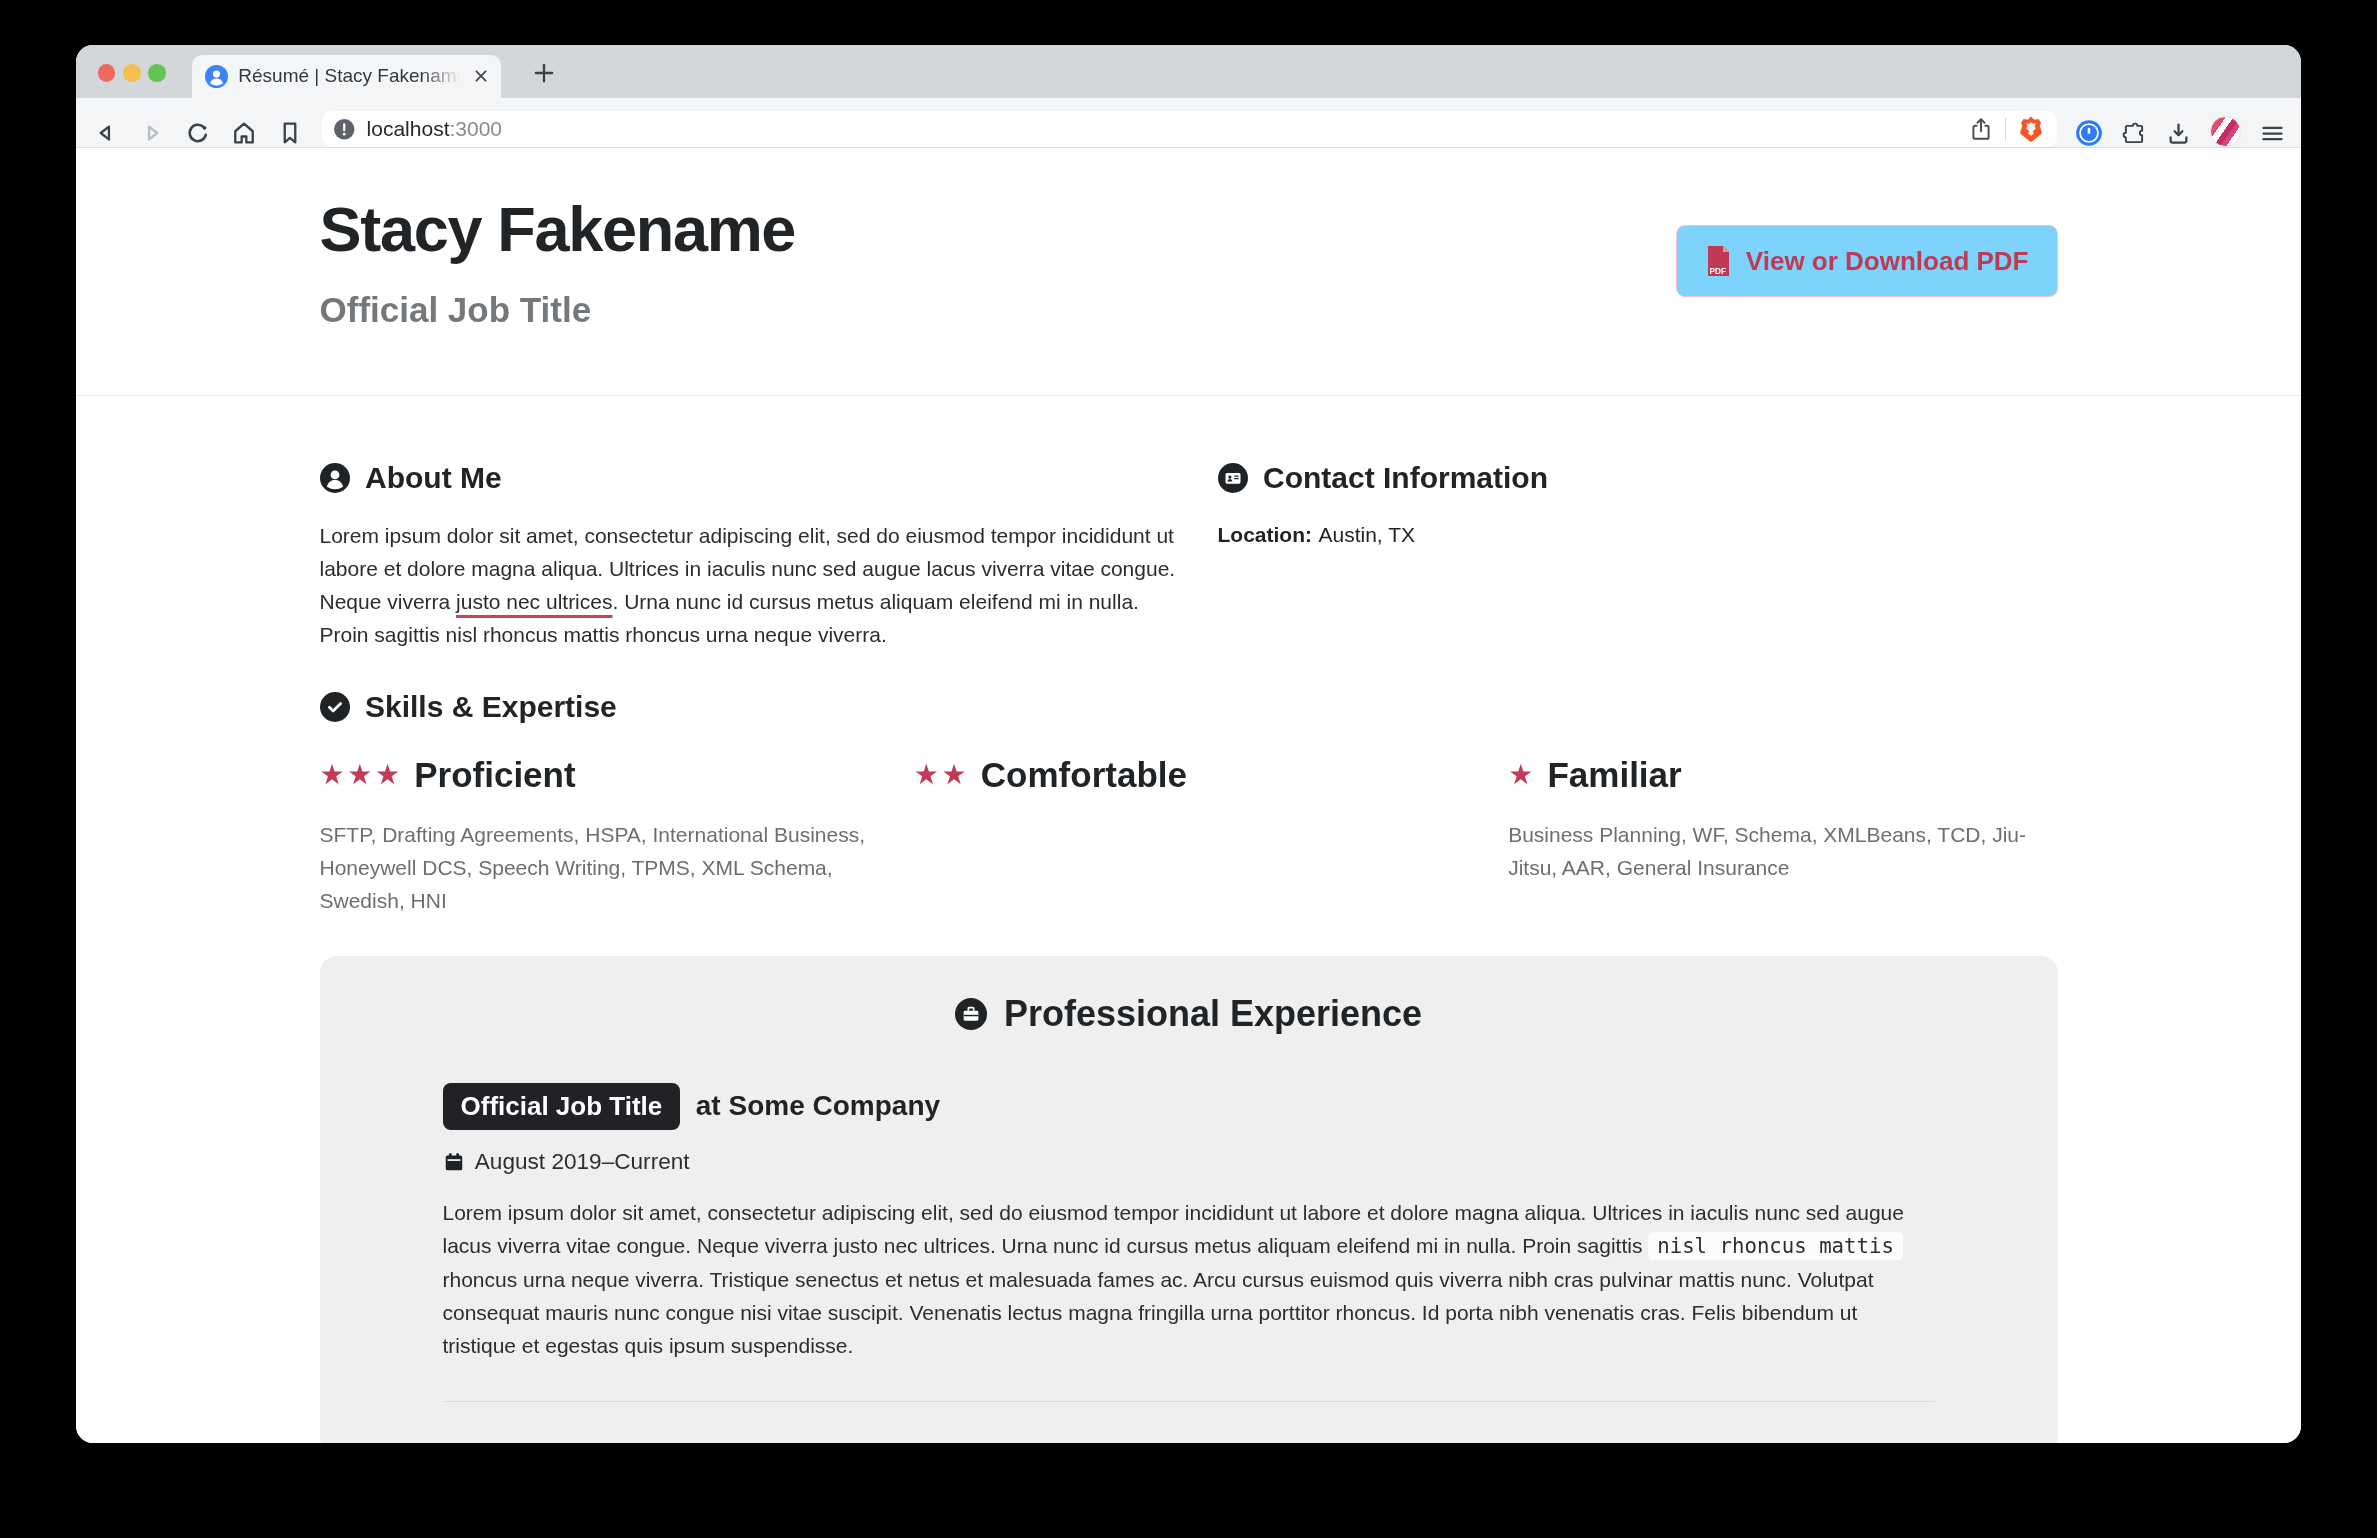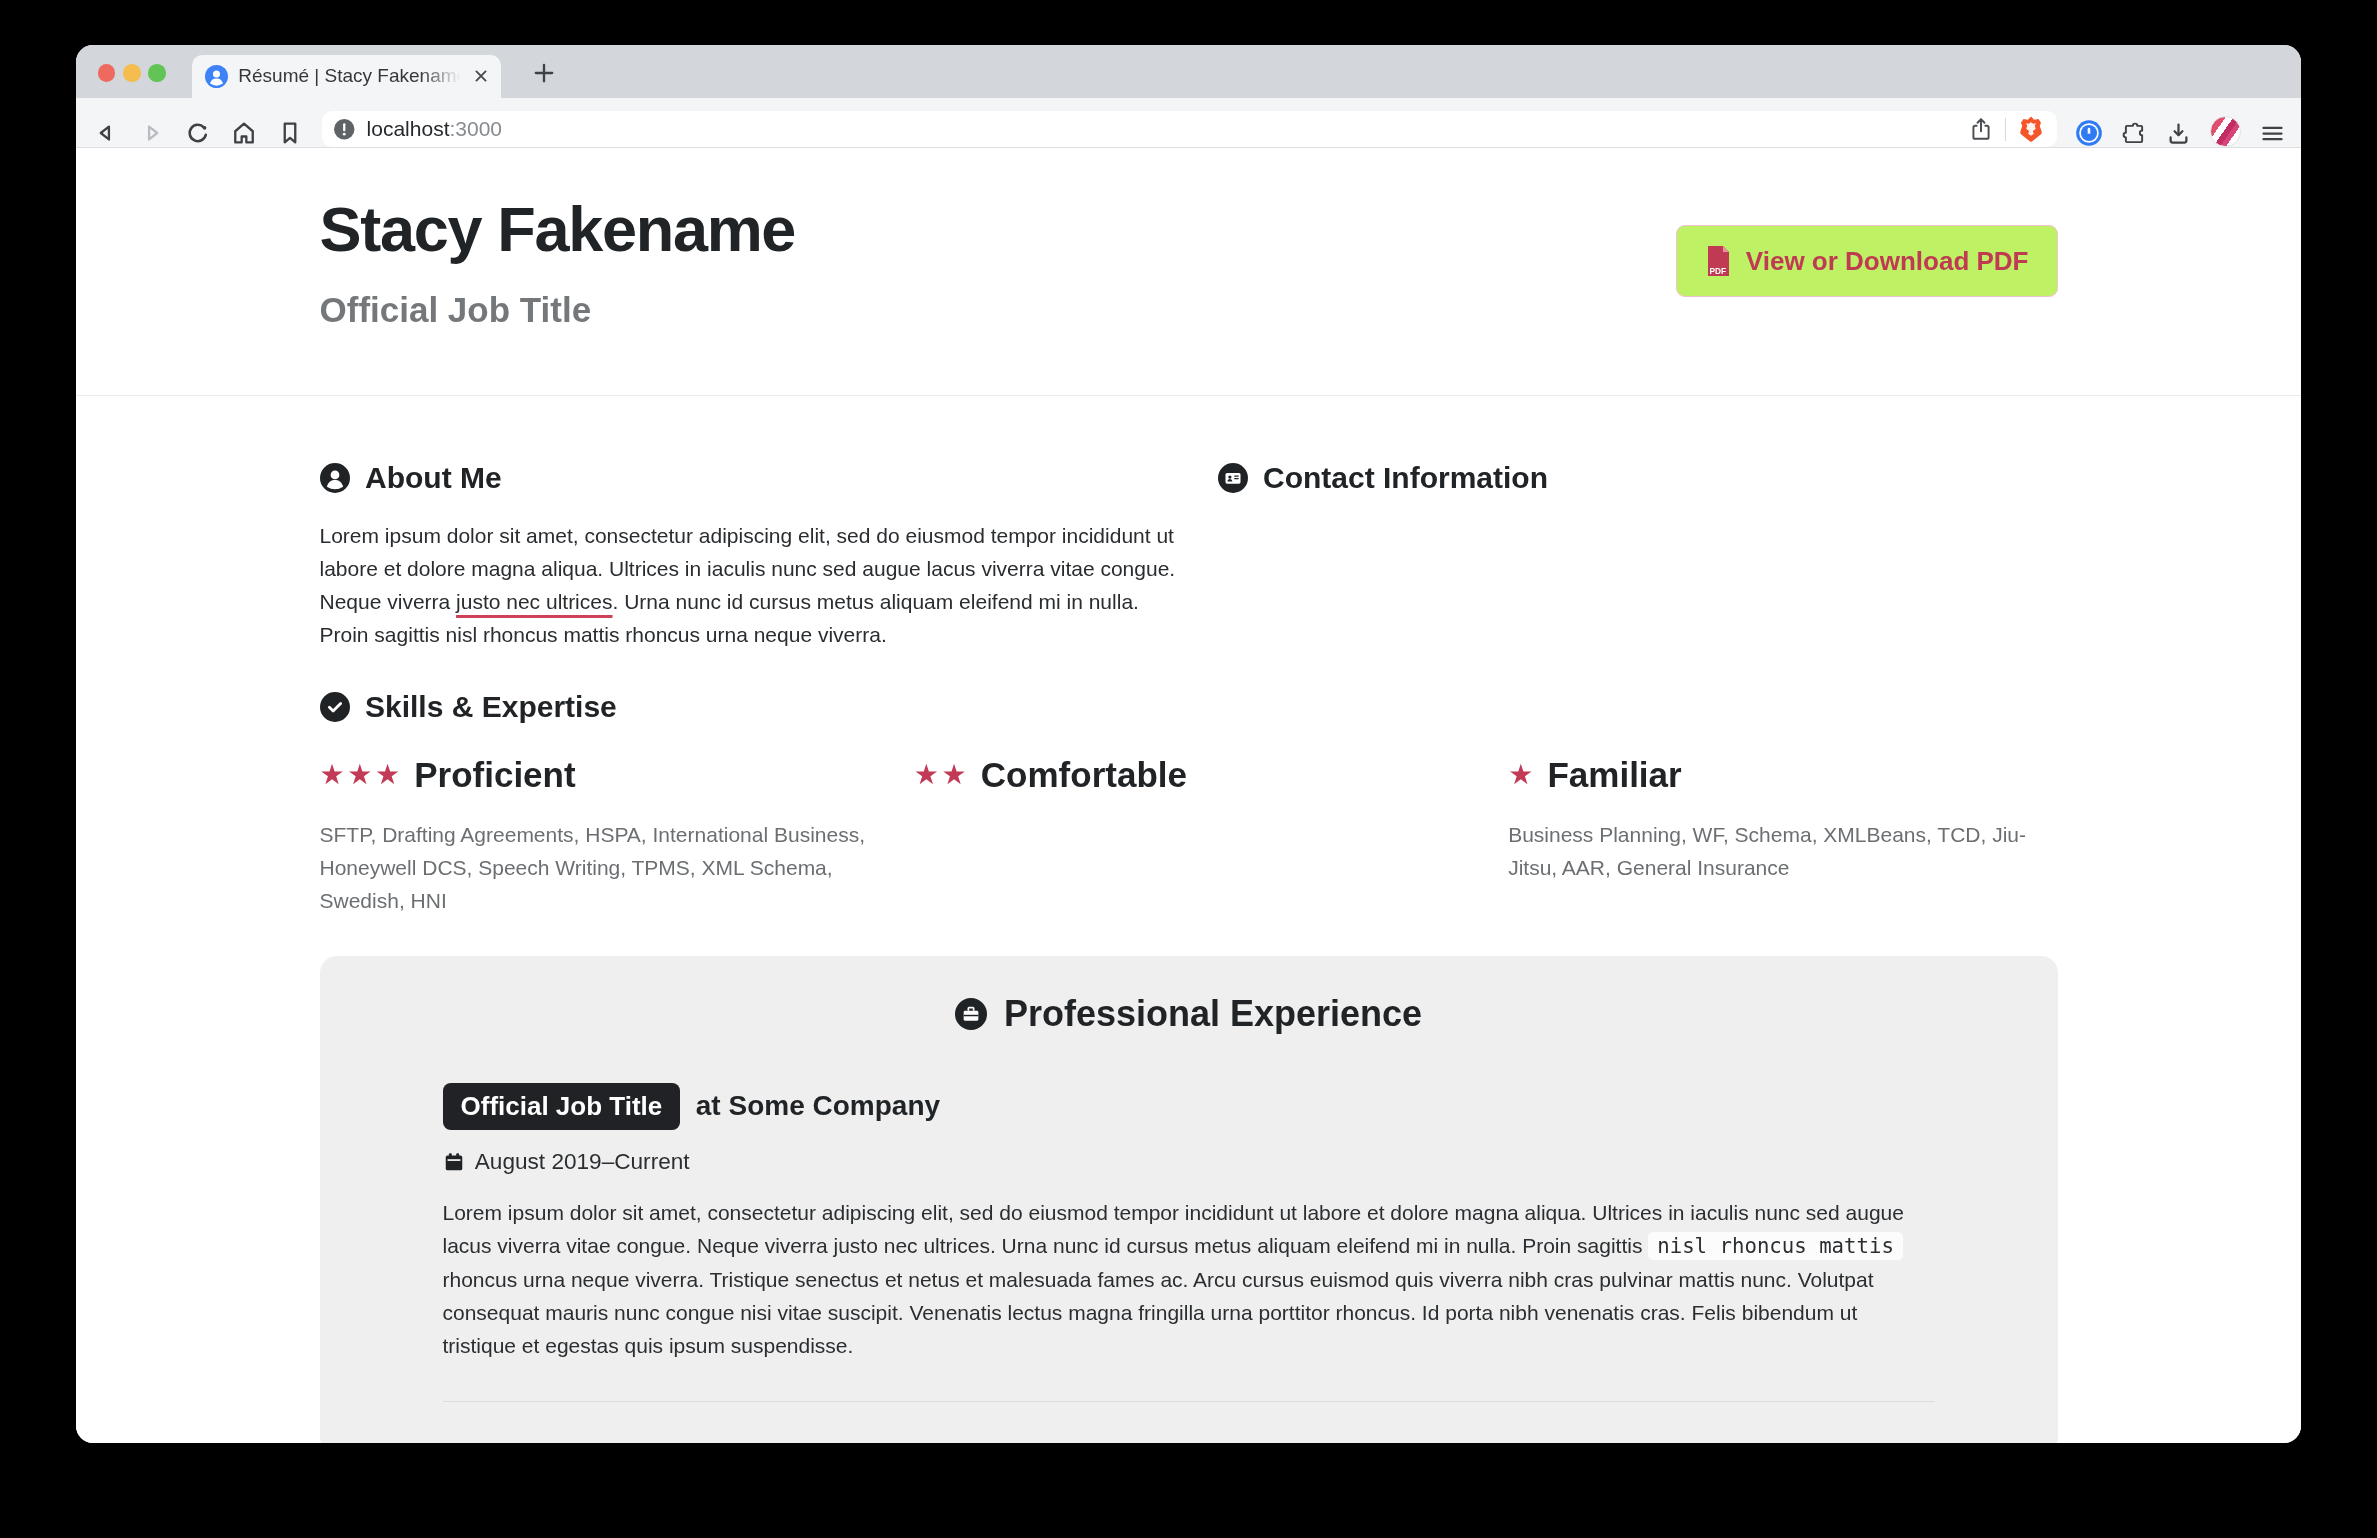--- a/index.html
+++ b/index.html
@@ -37,21 +37,21 @@
             background:linear-gradient(125deg,#fff 0 14%,#e0506e 14% 30%,#fff 30% 46%,#c22e64 46% 60%,#d8447a 60% 72%,#fff 72% 100%); }
 
   
   .content { flex:1; background:#fff; overflow:hidden; }
   .container { width:1738px; margin:0 auto; }
   .header-section { border-bottom:1.3px solid #e9eaeb; }
   .header-inner { display:flex; justify-content:space-between; align-items:center; padding:45px 0 65px; }
   .name { font-size:63px; font-weight:700; color:#212427; letter-spacing:-1.3px; }
   .job-subtitle { margin-top:24.5px; font-size:35px; font-weight:600; color:#75787b; }
   .pdf-btn { display:inline-flex; align-items:center; gap:14px; height:72px; padding:8px 28px;
-             border:1.9px solid #f0c2cc; border-radius:9px; background:#bef264; color:#bf3a52;
+             border:1.9px solid #f0c2cc; border-radius:9px; background:#7dd3fc; color:#bf3a52;
              font-size:26px; font-weight:600; cursor:pointer; }
 
   .sections { padding-top:65px; }
   .top-grid { display:grid; grid-template-columns:898px 1fr; }
   .section-head { display:flex; align-items:center; gap:15.5px; }
   .circle-icon { width:30px; height:30px; flex:none; }
   .section-title { font-size:30px; font-weight:700; color:#212427; }
   .about-text { margin-top:24.5px; max-width:859px; font-size:21px; line-height:33px; color:#2a2d30; }
   .about-link { color:inherit; text-decoration:underline; text-decoration-color:#cf4059;
                 text-decoration-thickness:2.6px; text-underline-offset:5.8px; }
@@ -201,20 +201,21 @@
             <svg class="circle-icon" viewBox="0 0 48 48">
               <circle cx="24" cy="24" r="24" fill="#202326"></circle>
               <rect x="12" y="16" width="24" height="17" rx="2.5" fill="#fff"></rect>
               <circle cx="19" cy="22.5" r="2.6" fill="#202326"></circle>
               <path d="M15 29.5c.6-3 2.4-4 4-4s3.4 1 4 4z" fill="#202326"></path>
               <rect x="26" y="20" width="7" height="2" fill="#202326"></rect>
               <rect x="26" y="24" width="7" height="2" fill="#202326"></rect>
             </svg>
             <h2 class="section-title">Contact Information</h2>
           </div>
+          <p class="contact-line"><strong>Location:</strong><span>Austin, TX</span></p>
         </section>
       </div>
 
       <section class="skills">
         <div class="section-head">
           <svg class="circle-icon" viewBox="0 0 48 48">
             <circle cx="24" cy="24" r="24" fill="#202326"></circle>
             <path d="M15 24.5l6 6 12-12" stroke="#fff" stroke-width="4.5" fill="none" stroke-linecap="round" stroke-linejoin="round"></path>
           </svg>
           <h2 class="section-title">Skills &amp; Expertise</h2>

